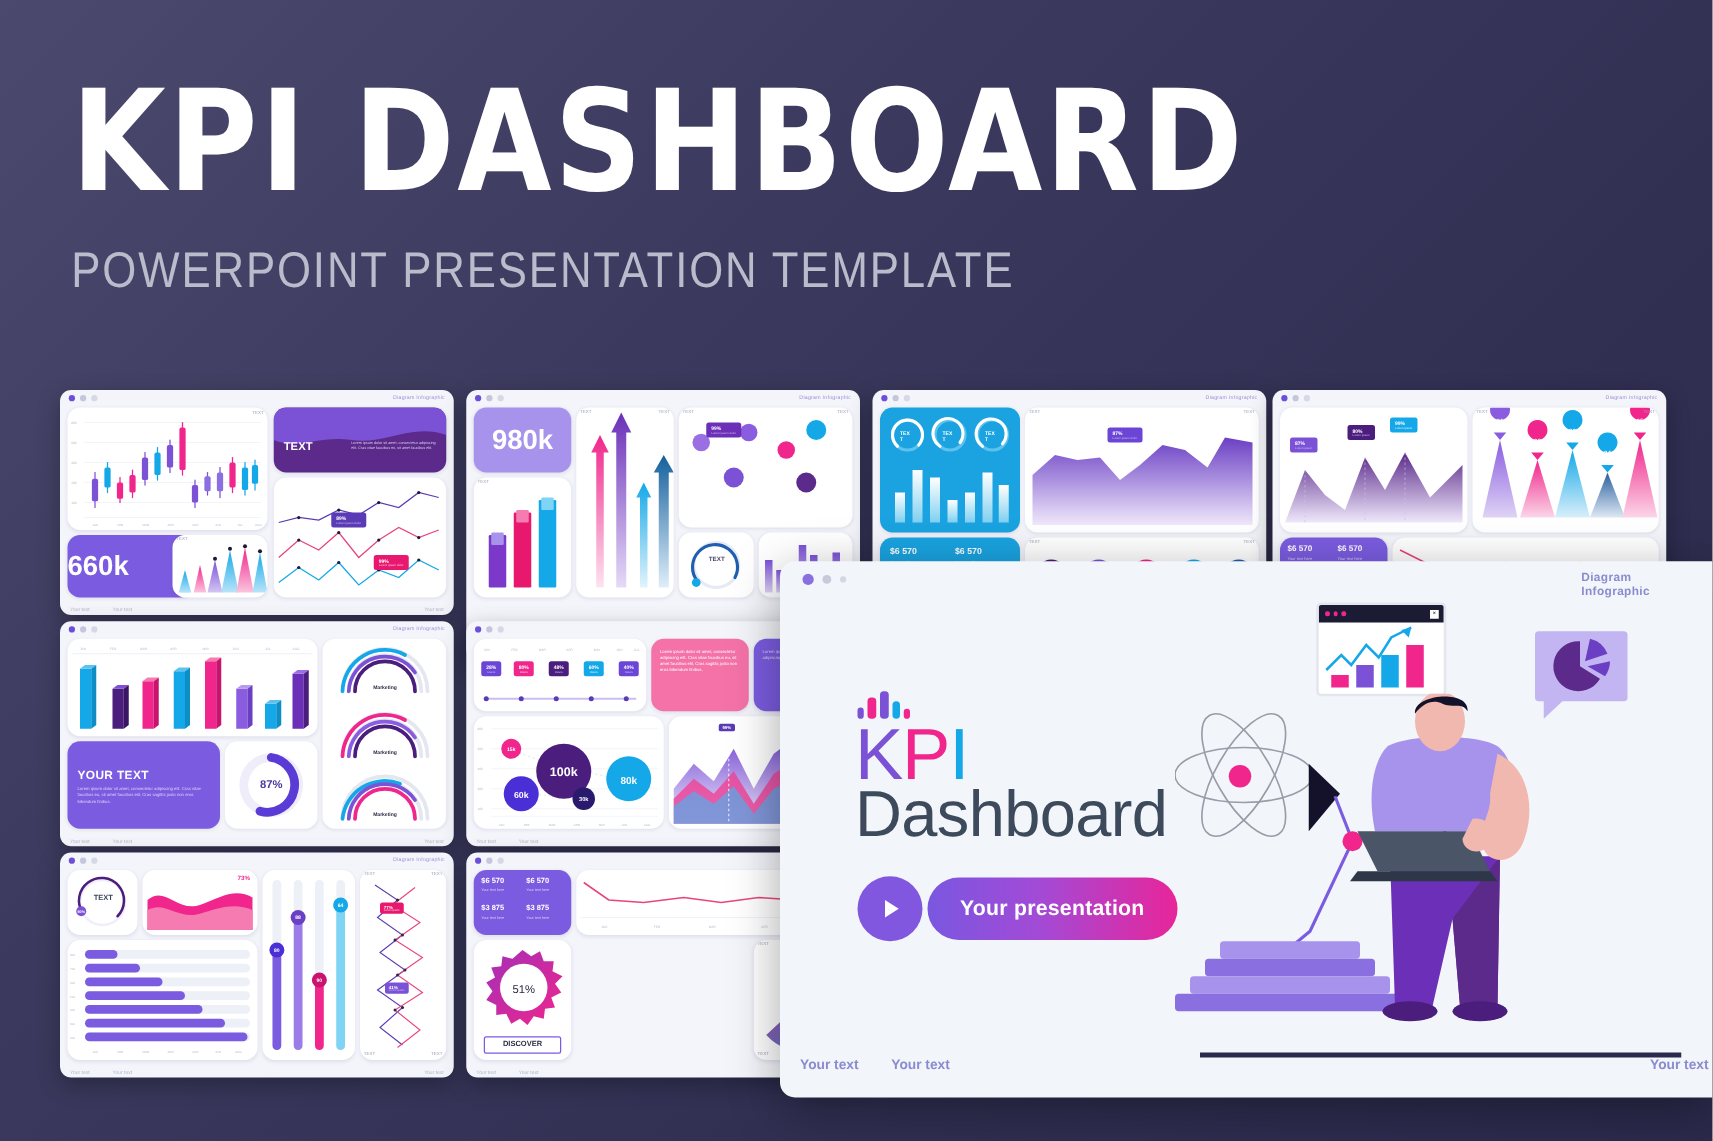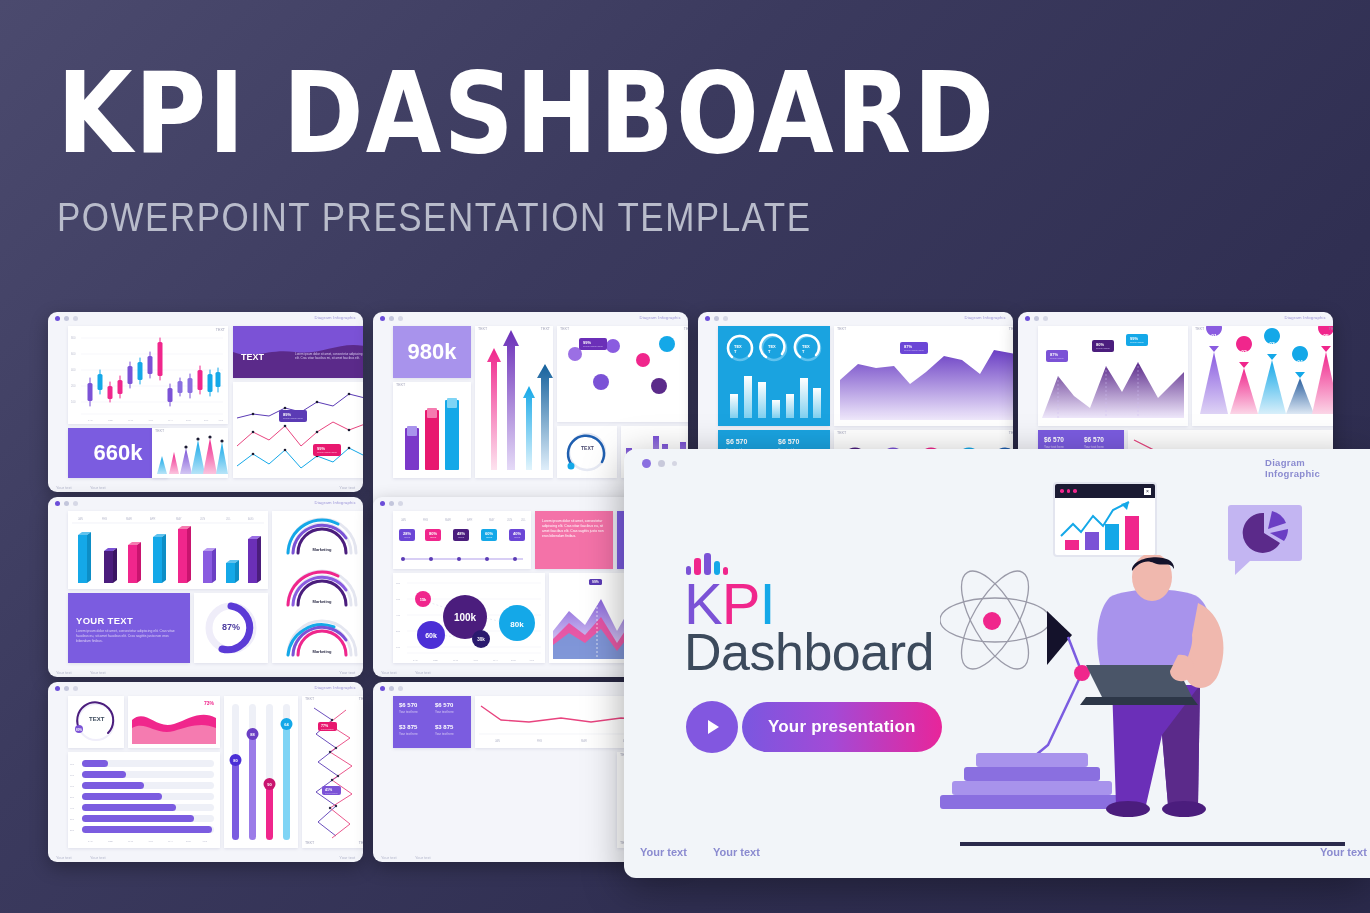--- a/index.html
+++ b/index.html
@@ -44,21 +44,21 @@
   .card-bar { height: 13px; display: flex; align-items: center; padding-left: 7px; gap: 4px; }
   .dot { width: 5px; height: 5px; border-radius: 50%; }
   .dot.d1 { background: #6c4ed9; }
   .dot.d2 { background: #c3c6dc; }
   .dot.d3 { background: #d6d8e6; }
   .card-tag {
     position: absolute; right: 7px; top: 3px;
     font-size: 4.2px; color: #9a93d8; letter-spacing: .2px;
   }
   .card-body { position: absolute; left: 6px; right: 6px; top: 14px; bottom: 12px; }
-  .panel { position: absolute; background: #fff; border-radius: 0; box-shadow: 0 1px 3px rgba(80,80,130,.13); overflow: hidden; margin-left: 14px; }
+  .panel { position: absolute; background: #fff; border-radius: 10px; box-shadow: 0 1px 3px rgba(80,80,130,.13); overflow: hidden; }
   .foot { position: absolute; left: 8px; bottom: 2px; font-size: 4px; color: #b4b7cc; }
   .foot2 { position: absolute; left: 42px; bottom: 2px; font-size: 4px; color: #b4b7cc; }
   .footR { position: absolute; right: 8px; bottom: 2px; font-size: 4px; color: #b4b7cc; }
   .tex { position: absolute; font-size: 3.6px; color: #9a9cb4; line-height: 1.1; }
 
   
   .feature {
     position: absolute;
     left: 624px; top: 449px; width: 746px; height: 429px;
     background: #f2f5f9;
@@ -195,21 +195,21 @@
             <text x="40" y="95">FEB</text>
             <text x="60" y="95">MAR</text>
             <text x="80" y="95">APR</text>
           <text x="100" y="95">MAY</text>
             <text x="118" y="95">JUN</text>
             <text x="136" y="95">JUL</text>
             <text x="150" y="95">AUG</text>
         </g>
       </svg>
     </div>
-    <div class="panel" style="left:0;top:102px;width:100px;height:50px;background:#7b5ce0;display:flex;align-items:center;justify-content:center;">
+    <div class="panel" style="left:0;top:102px;width:100px;height:50px;background:#7b5ce0;display:flex;align-items:center;justify-content:flex-start;">
       <span style="color:#fff;font-size:22px;font-weight:700;">660k</span>
     </div>
     <div class="panel" style="left:84px;top:102px;width:76px;height:50px;">
       <div class="tex" style="left:3px;top:2px;">TEXT</div>
       <svg width="76" height="50" viewBox="0 0 76 50">
         <defs>
           <linearGradient id="c1" x1="0" y1="0" x2="0" y2="1">
               <stop offset="0" stop-color="#14a8e8"></stop>
               <stop offset="1" stop-color="#b7e4f8"></stop>
             </linearGradient>
@@ -916,20 +916,34 @@
         <line x1="4" y1="38" x2="216" y2="38" stroke="#eceef5" stroke-width="0.6"></line>
         <g fill="#b9bbcd" font-size="2.6">
           <text x="20" y="46">JAN</text>
             <text x="62" y="46">FEB</text>
             <text x="106" y="46">MAR</text>
             <text x="148" y="46">APR</text>
             <text x="190" y="46">MAY</text>
         </g>
       </svg>
     </div>
+    <div class="panel" style="left:0;top:56px;width:78px;height:96px;">
+      <svg width="78" height="96" viewBox="0 0 78 96">
+        <defs>
+            <linearGradient id="sb" x1="0" y1="0" x2="1" y2="1">
+              <stop offset="0" stop-color="#a42fb8"></stop>
+              <stop offset="1" stop-color="#f0268c"></stop>
+            </linearGradient>
+          </defs>
+        <path d="M39,8 L46,13 L53,9 L56,17 L64,17 L63,25 L71,29 L65,35 L70,42 L62,46 L65,54 L57,55 L56,63 L48,61 L43,68 L37,63 L30,67 L26,59 L18,60 L18,52 L10,48 L15,41 L10,34 L17,30 L14,22 L22,21 L23,13 L31,15 Z" fill="url(#sb)"></path>
+        <circle cx="40" cy="38" r="19" fill="#fff"></circle>
+        <text x="40" y="42" font-size="9" fill="#2a2a45" text-anchor="middle" font-weight="400">51%</text>
+      </svg>
+      <div style="position:absolute;left:8px;bottom:5px;width:62px;height:14px;border:1px solid #7b5ce0;border-radius:2px;display:flex;align-items:center;justify-content:center;color:#2a2a45;font-size:6px;font-weight:700;cursor:pointer;">DISCOVER</div>
+    </div>
     <div class="panel" style="left:224px;top:56px;width:79px;height:96px;">
       <div class="tex" style="left:3px;top:2px;">TEXT</div>
       <div class="tex" style="left:3px;bottom:2px;">TEXT</div>
       <svg width="79" height="96" viewBox="0 0 79 96">
         <defs>
             <linearGradient id="pg" x1="0" y1="0" x2="1" y2="1">
               <stop offset="0" stop-color="#d62a8e"></stop>
               <stop offset="1" stop-color="#14a8e8"></stop>
             </linearGradient>
           </defs>

